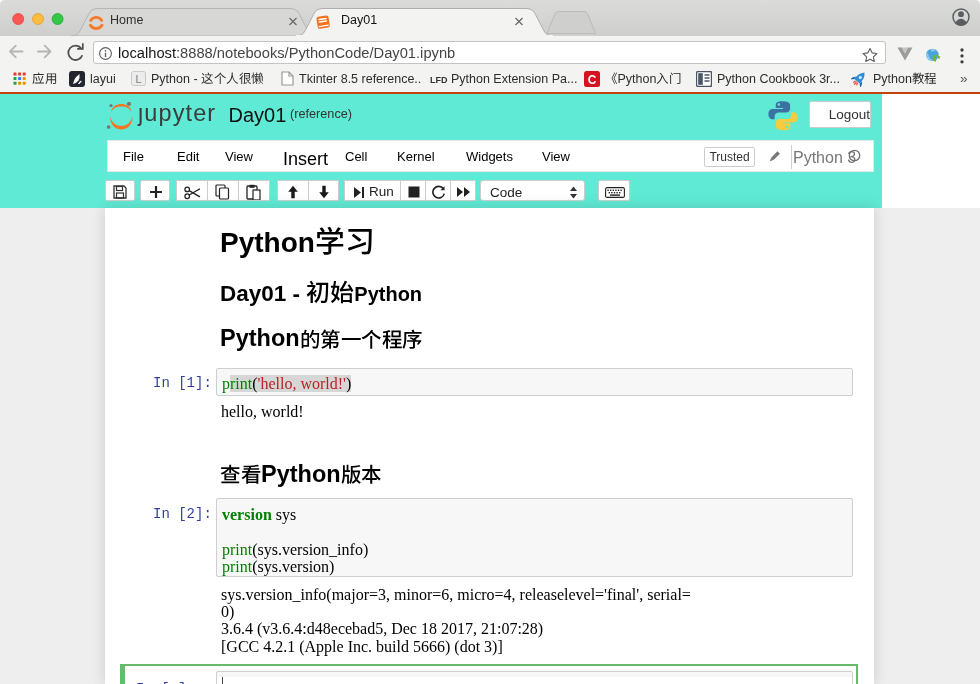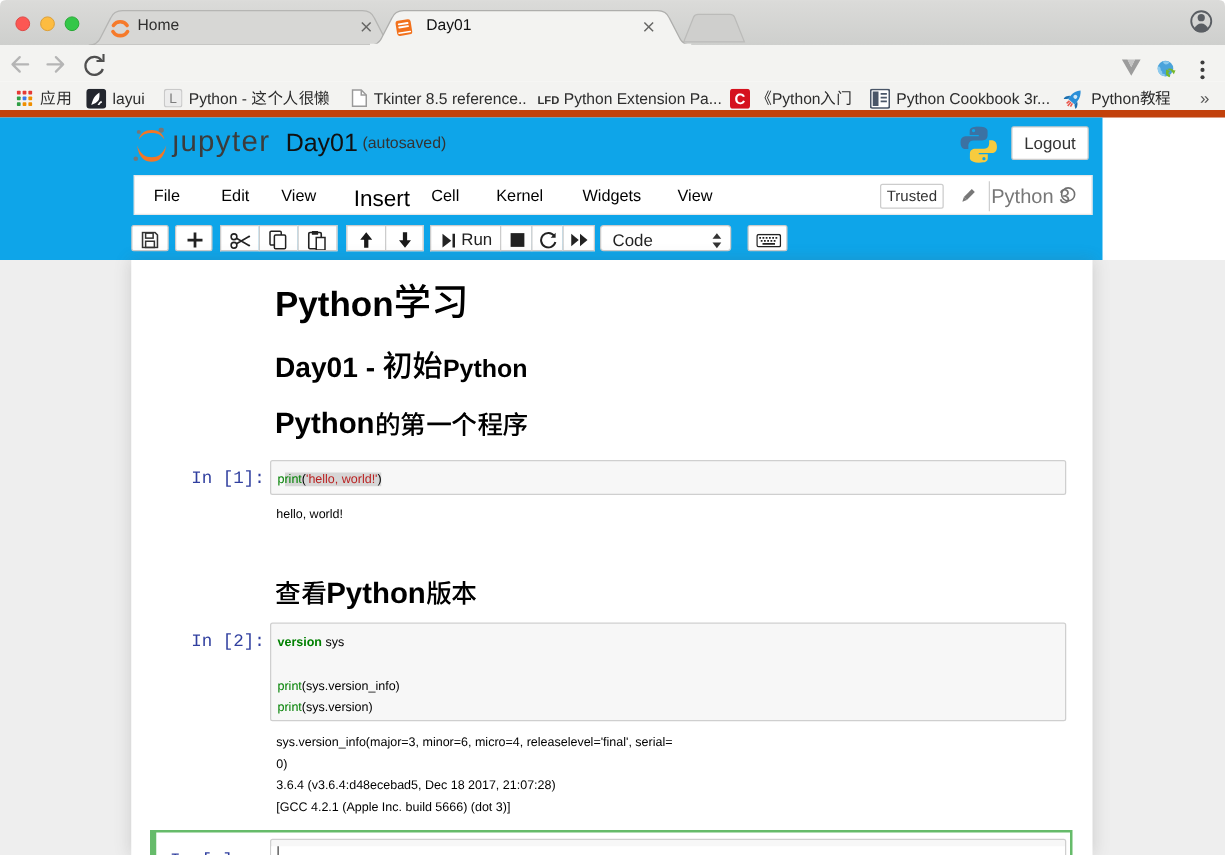--- a/index.html
+++ b/index.html
@@ -2,34 +2,34 @@
 <html><head><meta charset="utf-8">
 <style>
 *{margin:0;padding:0;box-sizing:border-box}
 html,body{width:980px;height:684px;overflow:hidden}
 body{position:relative;font-family:"Liberation Sans",sans-serif;background:#fff}
 .abs{position:absolute}
 .cj{display:inline-block;fill:currentColor}
 
 #tabstrip{position:absolute;left:0;top:0;width:980px;height:36px}
 #navbar{position:absolute;left:0;top:36px;width:980px;height:29px;background:#f3f3f1}
-#bookbar{position:absolute;left:0;top:65px;width:980px;height:29px;background:#f3f3f1;border-bottom:6px solid #c2410c}
+#bookbar{position:absolute;left:0;top:65px;width:980px;height:29px;background:#f3f3f1;border-bottom:2px solid #c2410c}
 .bk{position:absolute;top:0;height:28px;line-height:28px;font-size:12.5px;color:#2d2d2d;white-space:nowrap}
 .bk .ic{display:inline-block;vertical-align:middle;margin-right:5px;position:relative;top:-1px}
 #urlbox{position:absolute;left:93px;top:5px;width:793px;height:23px;background:#fff;border:1px solid #c3c3c1;border-radius:3px}
 #urltext{position:absolute;left:24px;top:2.5px;font-size:14.7px;color:#222;white-space:nowrap}
 
-#jpage{position:absolute;left:0;top:94px;width:882px;height:590px;background:#0ea5e9}
+#jpage{position:absolute;left:0;top:94px;width:882px;height:590px;background:#5eead4}
 #menurow{position:absolute;left:107px;top:46px;width:767px;height:32px;background:#fff;border:1px solid #e7e7e7}
 #toolrow{position:absolute;left:105px;top:85px;height:26px}
 .btn{position:absolute;top:1px;height:21px;background:#fff;border:1px solid #ccc;border-radius:2px}
 .bgrp .btn{border-radius:0;border-right-width:0}
 #nbbody{position:absolute;left:0;top:114px;width:980px;height:476px;background:#eee}
 #nbcontainer{position:absolute;left:105px;top:0;width:769px;height:476px;background:#fff;box-shadow:0 0 12px 1px rgba(87,87,87,.2)}
-.mono{font-family:Liberation Sans, sans-serif;font-size:10px;line-height:17.4px;white-space:pre}
+.mono{font-family:Liberation Serif, serif;font-size:16px;line-height:17.4px;white-space:pre}
 .prompt{position:absolute;font-family:"Liberation Mono",monospace;font-size:14px;color:#303f9f;white-space:pre}
 .inbox{position:absolute;background:#f7f7f7;border:1px solid #cfcfcf;border-radius:2px}
 .hd{position:absolute;font-weight:bold;color:#000;white-space:nowrap;line-height:1}
 .kw{color:#008000;font-weight:bold}
 .bi{color:#008000}
 .st{color:#ba2121}
 </style></head><body>
 
 <svg width="0" height="0" style="position:absolute">
     <defs>
@@ -160,20 +160,31 @@
     <svg class="abs" style="left:0;top:0" width="980" height="29">
 <g stroke="#b5b5b5" stroke-width="1.8" fill="none" stroke-linecap="round" stroke-linejoin="round">
 <path d="M10 15.5 L22.5 15.5 M10 15.5 L15.8 9.7 M10 15.5 L15.8 21.3"></path>
 <path d="M38 15.5 L50.5 15.5 M50.5 15.5 L44.7 9.7 M50.5 15.5 L44.7 21.3"></path>
 </g>
 <g stroke="#4f4f4f" stroke-width="1.8" fill="none">
 <path d="M81.2 12.3 A7.2 7.2 0 1 0 82.3 19.2"></path>
 <path d="M82.8 7.2 L82.8 12.8 L77.2 12.8" fill="none" stroke-width="1.7"></path>
 </g>
 </svg>
+    <div id="urlbox">
+      <svg class="abs" style="left:5px;top:5px" width="13" height="13">
+        <circle cx="6.5" cy="6.5" r="5.9" fill="none" stroke="#5f5f5f" stroke-width="1.15"></circle>
+        <rect x="5.8" y="3" width="1.4" height="1.6" fill="#5f5f5f"></rect>
+        <rect x="5.8" y="5.7" width="1.4" height="4.4" fill="#5f5f5f"></rect>
+      </svg>
+      <div id="urltext"><span style="color:#161616">localhost</span><span style="color:#454545">:8888/notebooks/PythonCode/Day01.ipynb</span></div>
+      <svg class="abs" style="right:7px;top:5px" width="16" height="16" viewBox="0 0 17 17">
+        <path d="M8.5 1.6 L10.7 6.2 15.8 6.9 12.1 10.4 13 15.4 8.5 13 4 15.4 4.9 10.4 1.2 6.9 6.3 6.2 Z" fill="none" stroke="#5e5e5e" stroke-width="1.2" stroke-linejoin="round"></path>
+      </svg>
+    </div>
     <svg class="abs" style="left:897px;top:11px" width="16" height="14">
       <path d="M0.5 0.5 L8 13.5 L15.5 0.5 L11 0.5 L8 6.5 L5 0.5 Z" fill="#9c9c9c"></path>
       <path d="M5 0.5 L8 6.5 L11 0.5 Z" fill="#c4c4c4"></path>
     </svg>
     <svg class="abs" style="left:925px;top:12px" width="16" height="15" viewBox="0 0 19 19">
 <circle cx="8.7" cy="8.7" r="7.9" fill="#4aa3db"></circle>
 <path d="M2 6 Q4.5 8 4 10.5 Q6 11.5 5.5 14 Q8 13.5 9 15.8 Q5.5 17 2.9 14.2 Q0.3 11.4 1 7.5 Z" fill="#8ecbee"></path>
 <path d="M6 1.6 Q9.5 0.6 12.8 2.2 Q11 5 8.3 4.4 Q6.6 3.9 6 1.6Z" fill="#8ecbee"></path>
 <path d="M13 17.5 A5.3 5.3 0 0 1 9.2 11.6 L11.6 12 A2.9 2.9 0 0 0 13.6 15.2 Z" fill="#76b82a"></path>
 <path d="M10.3 9.2 A5.3 5.3 0 0 1 17.9 12.2 L15.5 11.9 A2.9 2.9 0 0 0 12.5 10.1 Z" fill="#76b82a"></path>
@@ -265,26 +276,26 @@
 <g fill="#767677">
         <circle cx="5" cy="3.5" r="1.55"></circle>
         <circle cx="23" cy="2" r="2.1"></circle>
         <circle cx="2.6" cy="25" r="1.85"></circle>
       </g>
 <path d="M3.6 14.2 C5 24.4 9.8 27.4 15.3 27.4 C20.8 27.4 25.6 24.4 27 14.2 C24.2 21.6 20.2 23.8 15.3 23.8 C10.4 23.8 6.4 21.6 3.6 14.2 Z" fill="#f37626"></path>
 <path d="M5 9.8 C6.4 4.2 10.4 2 15.3 2 C20.2 2 24.2 4.2 25.6 9.8 C22.9 5.4 19.4 4.4 15.3 4.4 C11.2 4.4 7.7 5.4 5 9.8 Z" fill="#f37626"></path>
 </svg>
     <div class="abs" style="left:138px;top:6px;font-size:23.5px;color:#3c3c3c;letter-spacing:1.1px">ȷupyter</div>
     <div class="abs" style="left:228.5px;top:10px;font-size:20px;color:#111">Day01</div>
-    <div class="abs" style="left:290px;top:13px;font-size:12.7px;color:#333">(autosaved)</div>
+    <div class="abs" style="left:290px;top:13px;font-size:12.7px;color:#333">(reference)</div>
     <svg class="abs" style="left:768px;top:7px" width="30" height="30" viewBox="0 0 111 111">
 <path d="M54.92 1c-4.58.02-8.96.41-12.81 1.09-11.35 2-13.41 6.2-13.41 13.93v10.21h26.81v3.4H18.64S1.64 27.6 1.64 47.95c0 20.35 14.7 19.63 14.7 19.63h8.37v-9.79s-.5-15.7 15.45-15.7h26.6s14.94.24 14.94-14.44V15.4S84.08 1 54.92 1zM40.13 8.1a4.82 4.82 0 1 1 0 9.64 4.82 4.82 0 0 1 0-9.64z" fill="#3b72a3"></path>
 <path d="M54.92 1c-4.58.02-8.96.41-12.81 1.09-11.35 2-13.41 6.2-13.41 13.93v10.21h26.81v3.4H18.64S1.64 27.6 1.64 47.95c0 20.35 14.7 19.63 14.7 19.63h8.37v-9.79s-.5-15.7 15.45-15.7h26.6s14.94.24 14.94-14.44V15.4S84.08 1 54.92 1zM40.13 8.1a4.82 4.82 0 1 1 0 9.64 4.82 4.82 0 0 1 0-9.64z" fill="#f7cb3e" transform="rotate(180 55.5 54.5)"></path>
 </svg>
-    <div class="abs" style="left:809px;top:7px;width:62px;height:27px;border:1px solid #ccc;border-radius:2px;background:#fff;text-align:center;font-size:13.5px;color:#333;line-height:25px">Logout</div>
+    <div class="abs" style="left:809px;top:7px;width:62px;height:27px;border:1px solid #ccc;border-radius:2px;background:#fff;text-align:right;font-size:13.5px;color:#333;line-height:25px">Logout</div>
     <div id="menurow">
       <div class="abs" style="left:15px;top:8px;font-size:13px;color:#000">File</div>
       <div class="abs" style="left:69px;top:8px;font-size:13px;color:#000">Edit</div>
       <div class="abs" style="left:117px;top:8px;font-size:13px;color:#000">View</div>
       <div class="abs" style="left:175px;top:8px;font-size:18px;color:#000">Insert</div>
       <div class="abs" style="left:237px;top:8px;font-size:13px;color:#000">Cell</div>
       <div class="abs" style="left:289px;top:8px;font-size:13px;color:#000">Kernel</div>
       <div class="abs" style="left:358px;top:8px;font-size:13px;color:#000">Widgets</div>
       <div class="abs" style="left:434px;top:8px;font-size:13px;color:#000">View</div>
       <div class="abs" style="left:596px;top:6px;width:51px;height:20px;border:1px solid #ccc;border-radius:2px;background:#fff;text-align:center;font-size:12px;color:#333;line-height:18px">Trusted</div>

